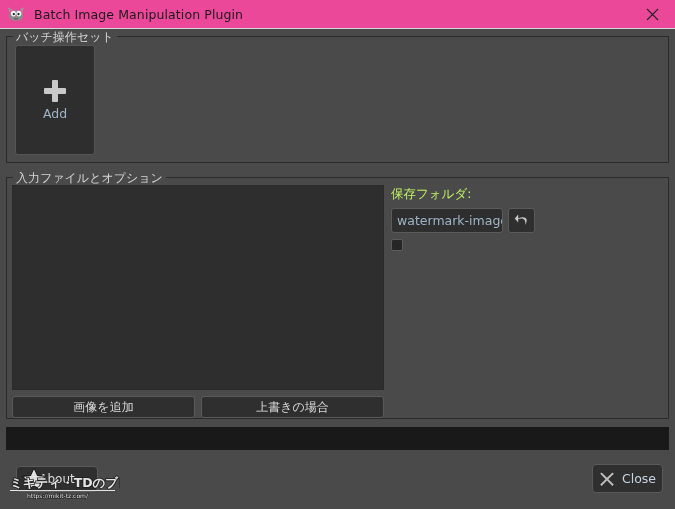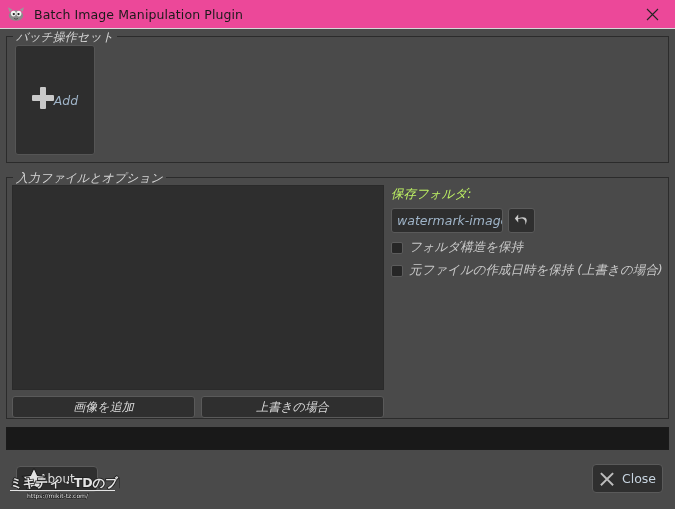--- a/index.html
+++ b/index.html
@@ -63,21 +63,20 @@
     cursor: default;
   }
   .title-close svg { display: block; }
 
   
   .groupbox {
     position: absolute;
     border: 1px solid #2b2b2b;
     box-sizing: border-box;
     background: transparent;
-    font-style: italic;
   }
   .groupbox > .gb-title {
     position: absolute;
     top: -8px;
     left: 6px;
     padding: 0 3px;
     background: #4a4a4a;
     font-size: 12px;
     color: #d5d5d5;
     white-space: nowrap;
@@ -95,21 +94,21 @@
 
   
   .add-tile {
     position: absolute;
     left: 8px; top: 8px;
     width: 80px; height: 110px;
     background: #2e2e2e;
     border: 1px solid #555555;
     border-radius: 3px;
     display: flex;
-    flex-direction: row;
+    flex-direction: column;
     align-items: center;
     justify-content: center;
     cursor: default;
     box-sizing: border-box;
   }
   .add-plus {
     width: 22px;
     height: 22px;
     position: relative;
     margin-bottom: 4px;
@@ -339,27 +338,22 @@
         <div class="icon-btn">
           <svg width="16" height="15" viewBox="0 0 16 15">
             <path d="M4.2 5.2 L4.2 1.6 L0.8 5.5 L4.2 9.4 L4.2 6.1
                      C 9 4.5 12 6.2 11.3 12 C 14.6 6.2 12.2 2.6 4.2 5.2 Z" fill="#c9c9c9"></path>
           </svg>
         </div>
       </div>
 
       <div class="check-row">
         <span class="checkbox"></span>
-        <span class="check-label">フォルダ構造を保持</span>
       </div>
 
-      <div class="check-row">
-        <span class="checkbox"></span>
-        <span class="check-label">元ファイルの作成日時を保持 (上書きの場合)</span>
-      </div>
     </div>
   </div>
 
   <div class="progress">
     <span></span>
   </div>
 
   <div class="btn about-btn">About</div>
 
   <div class="bottom-right">

